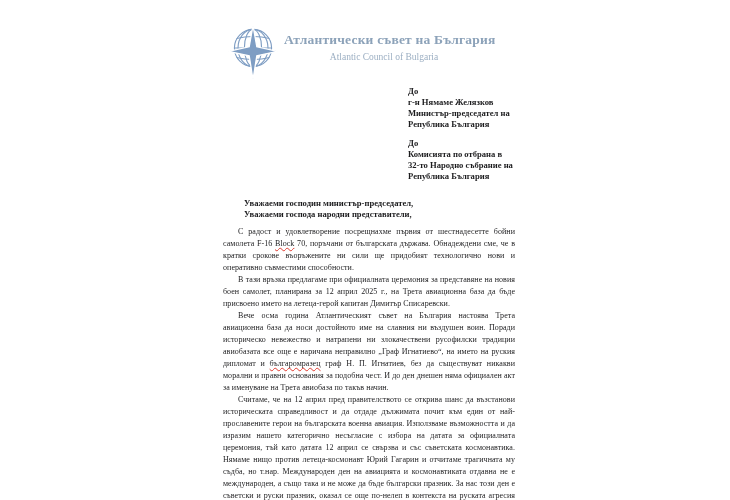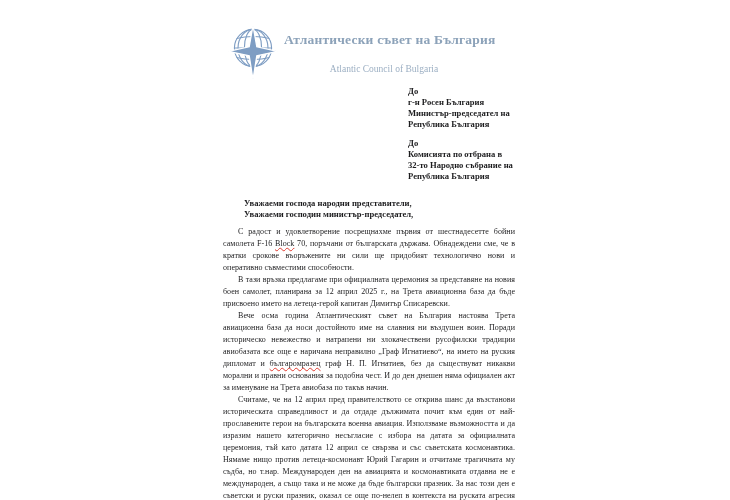--- a/index.html
+++ b/index.html
@@ -27,21 +27,21 @@
     text-align: center;
   }
   .org-bg {
     font-size: 13.5px;
     font-weight: bold;
     letter-spacing: 0.2px;
     color: #8ca2b9;
     white-space: nowrap;
   }
   .org-en {
-    margin-top: 16px;
+    margin-top: 4px;
     font-size: 9.5px;
     color: #9cafc3;
     white-space: nowrap;
   }
 
   
   .recipients {
     position: absolute;
     left: 400px;
     top: 86px;
@@ -106,35 +106,35 @@
     </svg>
   </div>
   <div class="brand-text">
     <div class="org-bg">Атлантически съвет на България</div>
     <div class="org-en">Atlantic Council of Bulgaria</div>
   </div>
 
   <div class="recipients">
     <div class="recipient-block">
       <div>До</div>
-      <div>г-н Росен България</div>
+      <div>г-н Нямаме Желязков</div>
       <div>Министър-председател на</div>
       <div>Република България</div>
     </div>
     <div class="recipient-block">
       <div>До</div>
       <div>Комисията по отбрана в</div>
       <div>32-то Народно събрание на</div>
       <div>Република България</div>
     </div>
   </div>
 
   <div class="salutation">
+    <div>Уважаеми господин министър-председател,</div>
     <div>Уважаеми господа народни представители,</div>
-    <div>Уважаеми господин министър-председател,</div>
   </div>
 
   <div class="body-text">
       <p class="para"><span>С радост и удовлетворение посрещнахме първия от шестнадесетте бойни самолета F-16 </span><span class="misspelled">Block</span><span> 70, поръчани от българската държава. Обнадеждени сме, че в кратки срокове въоръжените ни сили ще придобият технологично нови и оперативно съвместими способности.</span></p>
       <p class="para"><span>В тази връзка предлагаме при официалната церемония за представяне на новия боен самолет, планирана за 12 април 2025 г., на Трета авиационна база да бъде присвоено името на летеца-герой капитан Димитър Списаревски.</span></p>
       <p class="para"><span>Вече осма година Атлантическият съвет на България настоява Трета авиационна база да носи достойното име на славния ни въздушен воин. Поради историческо невежество и натрапени ни злокачествени русофилски традиции авиобазата все още е наричана неправилно „Граф Игнатиево“, на името на руския дипломат и </span><span class="misspelled">българомразец</span><span> граф Н. П. Игнатиев, без да съществуват никакви морални и правни основания за подобна чест. И до ден днешен няма официален акт за именуване на Трета авиобаза по такъв начин.</span></p>
       <p class="para"><span>Считаме, че на 12 април пред правителството се открива шанс да възстанови историческата справедливост и да отдаде дължимата почит към един от най-прославените герои на българската военна авиация. Използваме възможността и да изразим нашето категорично несъгласие с избора на датата за официалната церемония, тъй като датата 12 април се свързва и със съветската космонавтика. Нямаме нищо против летеца-космонавт Юрий Гагарин и отчитаме трагичната му съдба, но т.нар. Международен ден на авиацията и космонавтиката отдавна не е международен, а също така и не може да бъде български празник. За нас този ден е съветски и руски празник, оказал се още по-нелеп в контекста на руската агресия срещу Украйна през 2014 г. и</span></p>
     </div>
 
 </div>

